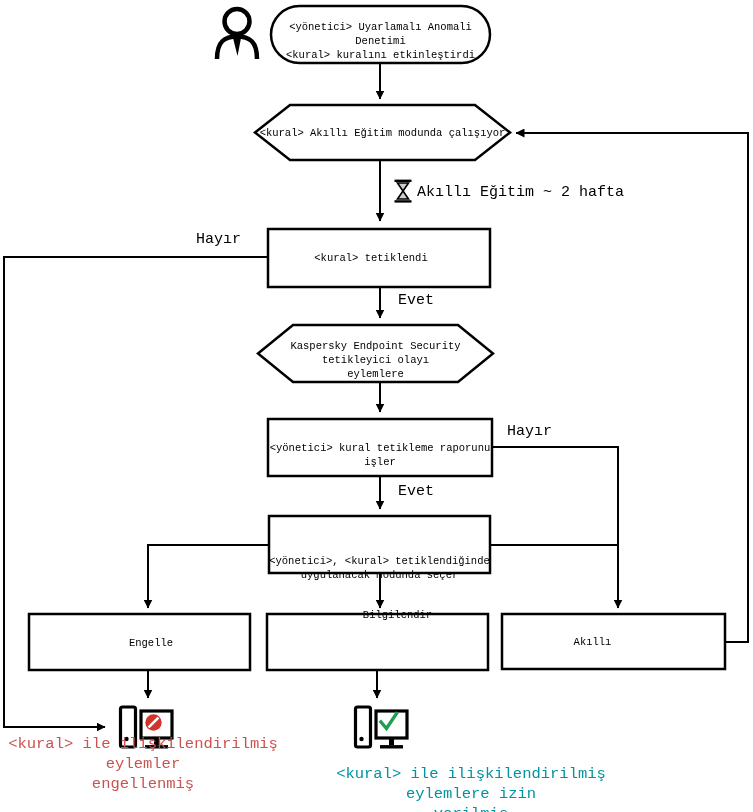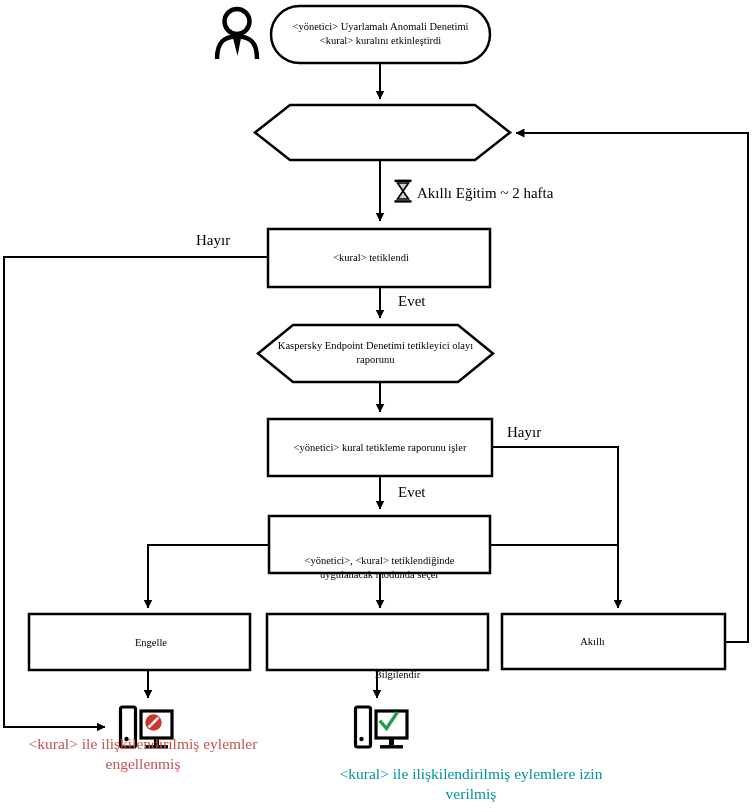--- a/index.html
+++ b/index.html
@@ -1,18 +1,18 @@
 <!DOCTYPE html>
 <html><head>
 <meta charset="utf-8">
 <style>
   html,body{margin:0;padding:0;background:#fff;}
   #stage{
     position:relative;width:753px;height:812px;background:#fff;
-    font-family:Liberation Serif, serif;color:#000;overflow:hidden;
+    font-family:Liberation Mono, monospace;color:#000;overflow:hidden;
   }
   svg{position:absolute;left:0;top:0;}
   .edge{fill:none;stroke:var(--line,#000);stroke-width:2;}
   .shape{fill:#fff;stroke:var(--line,#000);stroke-width:2.5;}
   .icon-line{fill:none;stroke:var(--line,#000);stroke-width:3.2;}
   .icon-fill{fill:var(--line,#000);stroke:none;}
   .txt{position:absolute;text-align:center;}
   .node-label{font-size:10.5px;line-height:14px;}
   .edge-label{font-size:15px;line-height:18px;text-align:center;white-space:nowrap;}
   .caption{font-size:15.5px;line-height:20px;}
@@ -95,37 +95,38 @@
       <line x1="380" y1="746.8" x2="403" y2="746.8" stroke="#000" stroke-width="3.4"></line>
       <polyline class="check" points="381,722 386.5,728.5 396.5,713.5"></polyline>
     </g>
   </svg>
 
   <div class="txt node-label" style="left:271px;top:20px;width:219px;">
     <div>&lt;yönetici&gt; Uyarlamalı Anomali Denetimi</div>
     <div>&lt;kural&gt; kuralını etkinleştirdi</div>
   </div>
 
+  <div class="txt node-label" style="left:255px;top:126px;width:255px;">&lt;kural&gt; Akıllı Eğitim modunda çalışıyor</div>
 
   <div class="txt node-label" style="left:260px;top:251px;width:222px;">&lt;kural&gt; tetiklendi</div>
 
   <div class="txt node-label" style="left:258px;top:339px;width:235px;">
-    <div>Kaspersky Endpoint Denetimi tetikleyici olayı</div>
-    <div>raporunu</div>
+    <div>Kaspersky Endpoint Security tetikleyici olayı</div>
+    <div>eylemlere</div>
   </div>
 
   <div class="txt node-label" style="left:268px;top:441px;width:224px;">&lt;yönetici&gt; kural tetikleme raporunu işler</div>
 
   <div class="txt node-label" style="left:269px;top:530px;width:221px;margin-top:24px;">
     <div>&lt;yönetici&gt;, &lt;kural&gt; tetiklendiğinde</div>
     <div>uygulanacak modunda seçer</div>
   </div>
 
   <div class="txt node-label" style="left:29px;top:636px;width:244px;">Engelle</div>
-  <div class="txt node-label" style="left:267px;top:668px;width:261px;">Bilgilendir</div>
+  <div class="txt node-label" style="left:267px;top:608px;width:261px;">Bilgilendir</div>
   <div class="txt node-label" style="left:481px;top:635px;width:223px;">Akıllı</div>
 
   <div class="txt edge-label" style="left:417px;top:184px;">Akıllı Eğitim ~ 2 hafta</div>
   <div class="txt edge-label" style="left:196px;top:231px;">Hayır</div>
   <div class="txt edge-label" style="left:398px;top:292px;">Evet</div>
   <div class="txt edge-label" style="left:507px;top:423px;">Hayır</div>
   <div class="txt edge-label" style="left:398px;top:483px;">Evet</div>
 
   <div class="txt caption blocked" style="left:2px;top:734px;width:282px;">
     <div>&lt;kural&gt; ile ilişkilendirilmiş eylemler</div>

